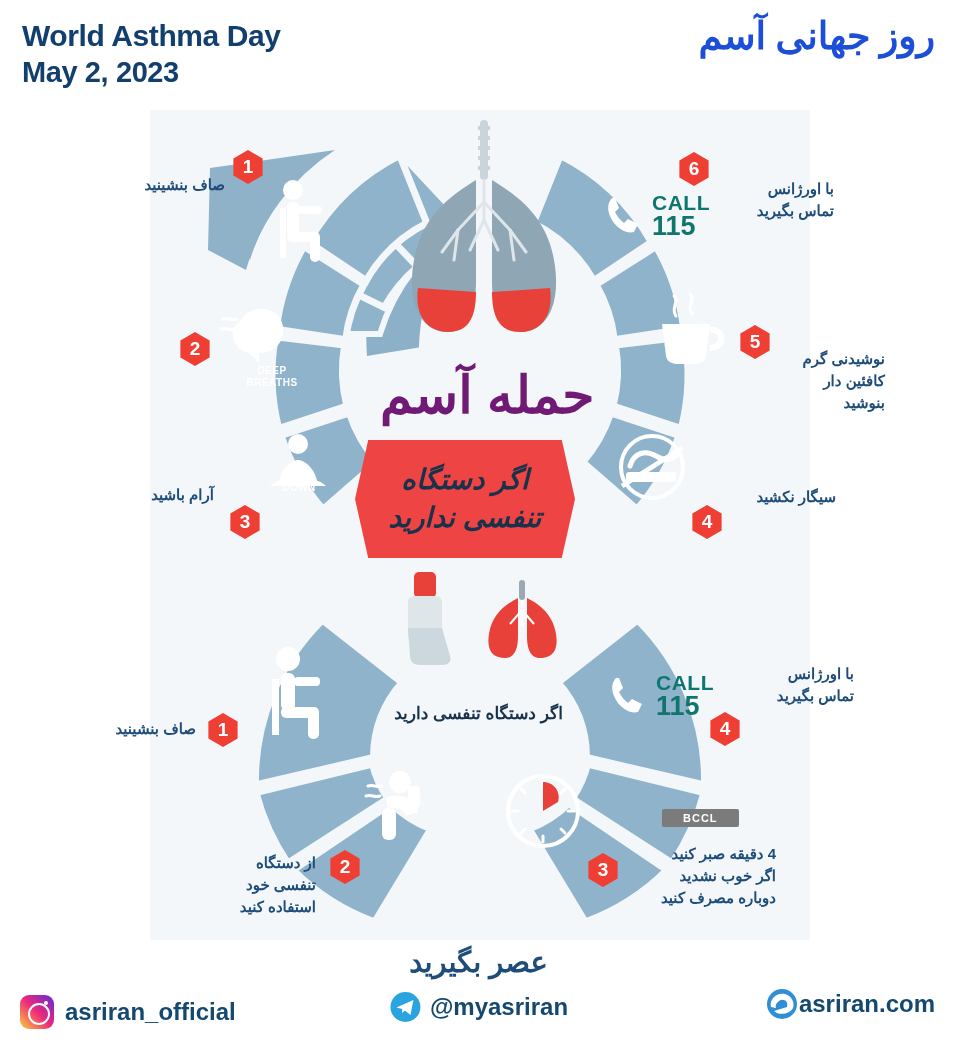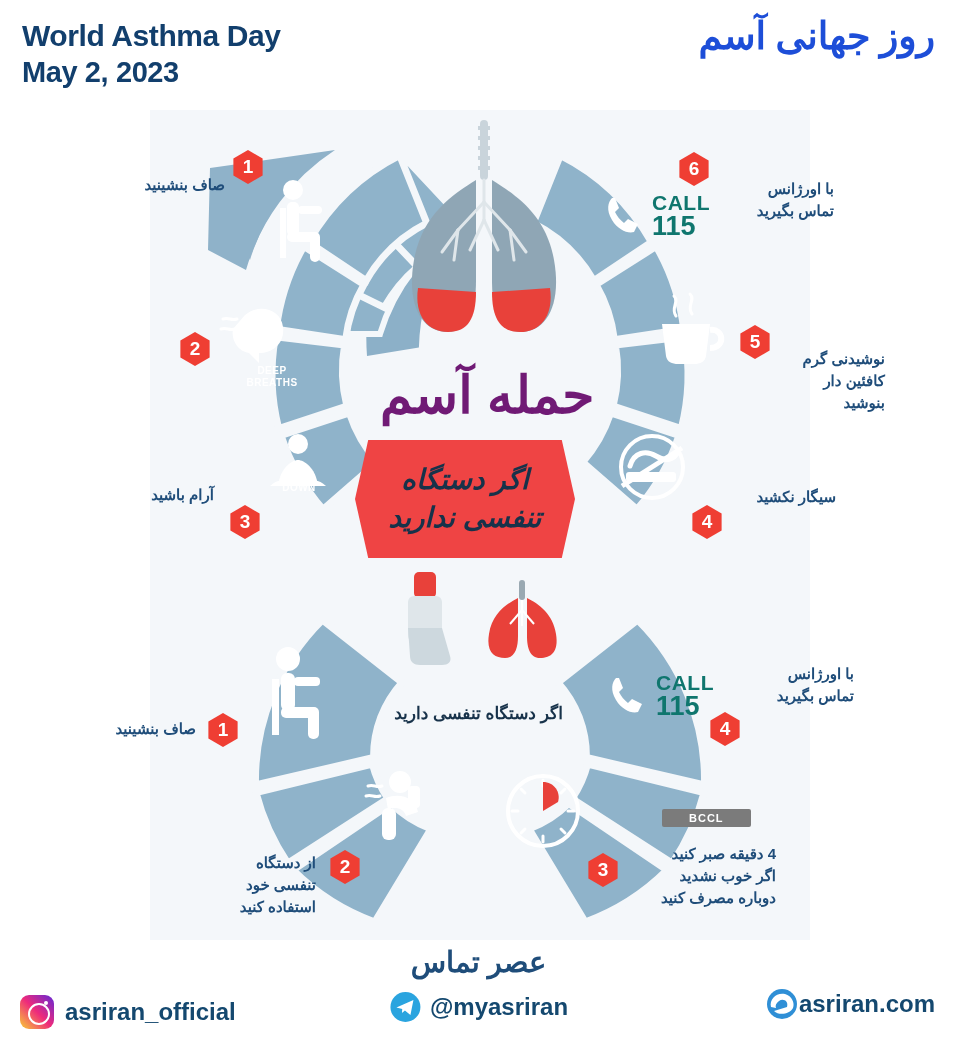--- a/index.html
+++ b/index.html
@@ -89,21 +89,21 @@
 
   .icon-lbl {
     position: absolute; color: #fff; font-weight: bold;
     font-size: 10px; text-align: center; line-height: 1.15; z-index: 16;
     letter-spacing: 0.5px;
   }
 
   .bccl {
     position: absolute; left: 662px; top: 809px;
     background: #7b7b7b; color: #fff; font-size: 11px; font-weight: bold;
-    padding: 3px 27px; border-radius: 2px; letter-spacing: 1px;
+    padding: 3px 21px; border-radius: 2px; letter-spacing: 1px;
   }
 
   
   .footer { position: absolute; left: 0; top: 945px; width: 957px; height: 98px; }
   .asriran-fa {
     position: absolute; left: 0; right: 0; top: 0;
     text-align: center; color: #1f4d7a; font-weight: bold; font-size: 29px;
     direction: rtl;
   }
   .tg-row {
@@ -380,21 +380,21 @@
       <div class="c2">115</div>
     </div>
   </div>
   <div class="badge" style="left:708px;top:712px;">4</div>
   <div class="caption" style="left:744px;top:663px;width:110px;white-space:pre-line;">با اورژانس
 تماس بگیرید</div>
 
   <div class="bccl">BCCL</div>
 
   <div class="footer">
-    <div class="asriran-fa">عصر تماس</div>
+    <div class="asriran-fa">عصر بگیرید</div>
 
     <div class="ig-row">
       <span class="ig-icon"></span>
       <span>asriran_official</span>
     </div>
 
     <div class="tg-row">
       <svg width="32" height="32" viewBox="0 0 32 32">
         <circle cx="16" cy="16" r="15" fill="#2aa4df"></circle>
         <path d="M7,16.5 L24,9 L21,24 L15.5,19.5 L12.5,22 L12.8,18 Z" fill="#fff"></path>

